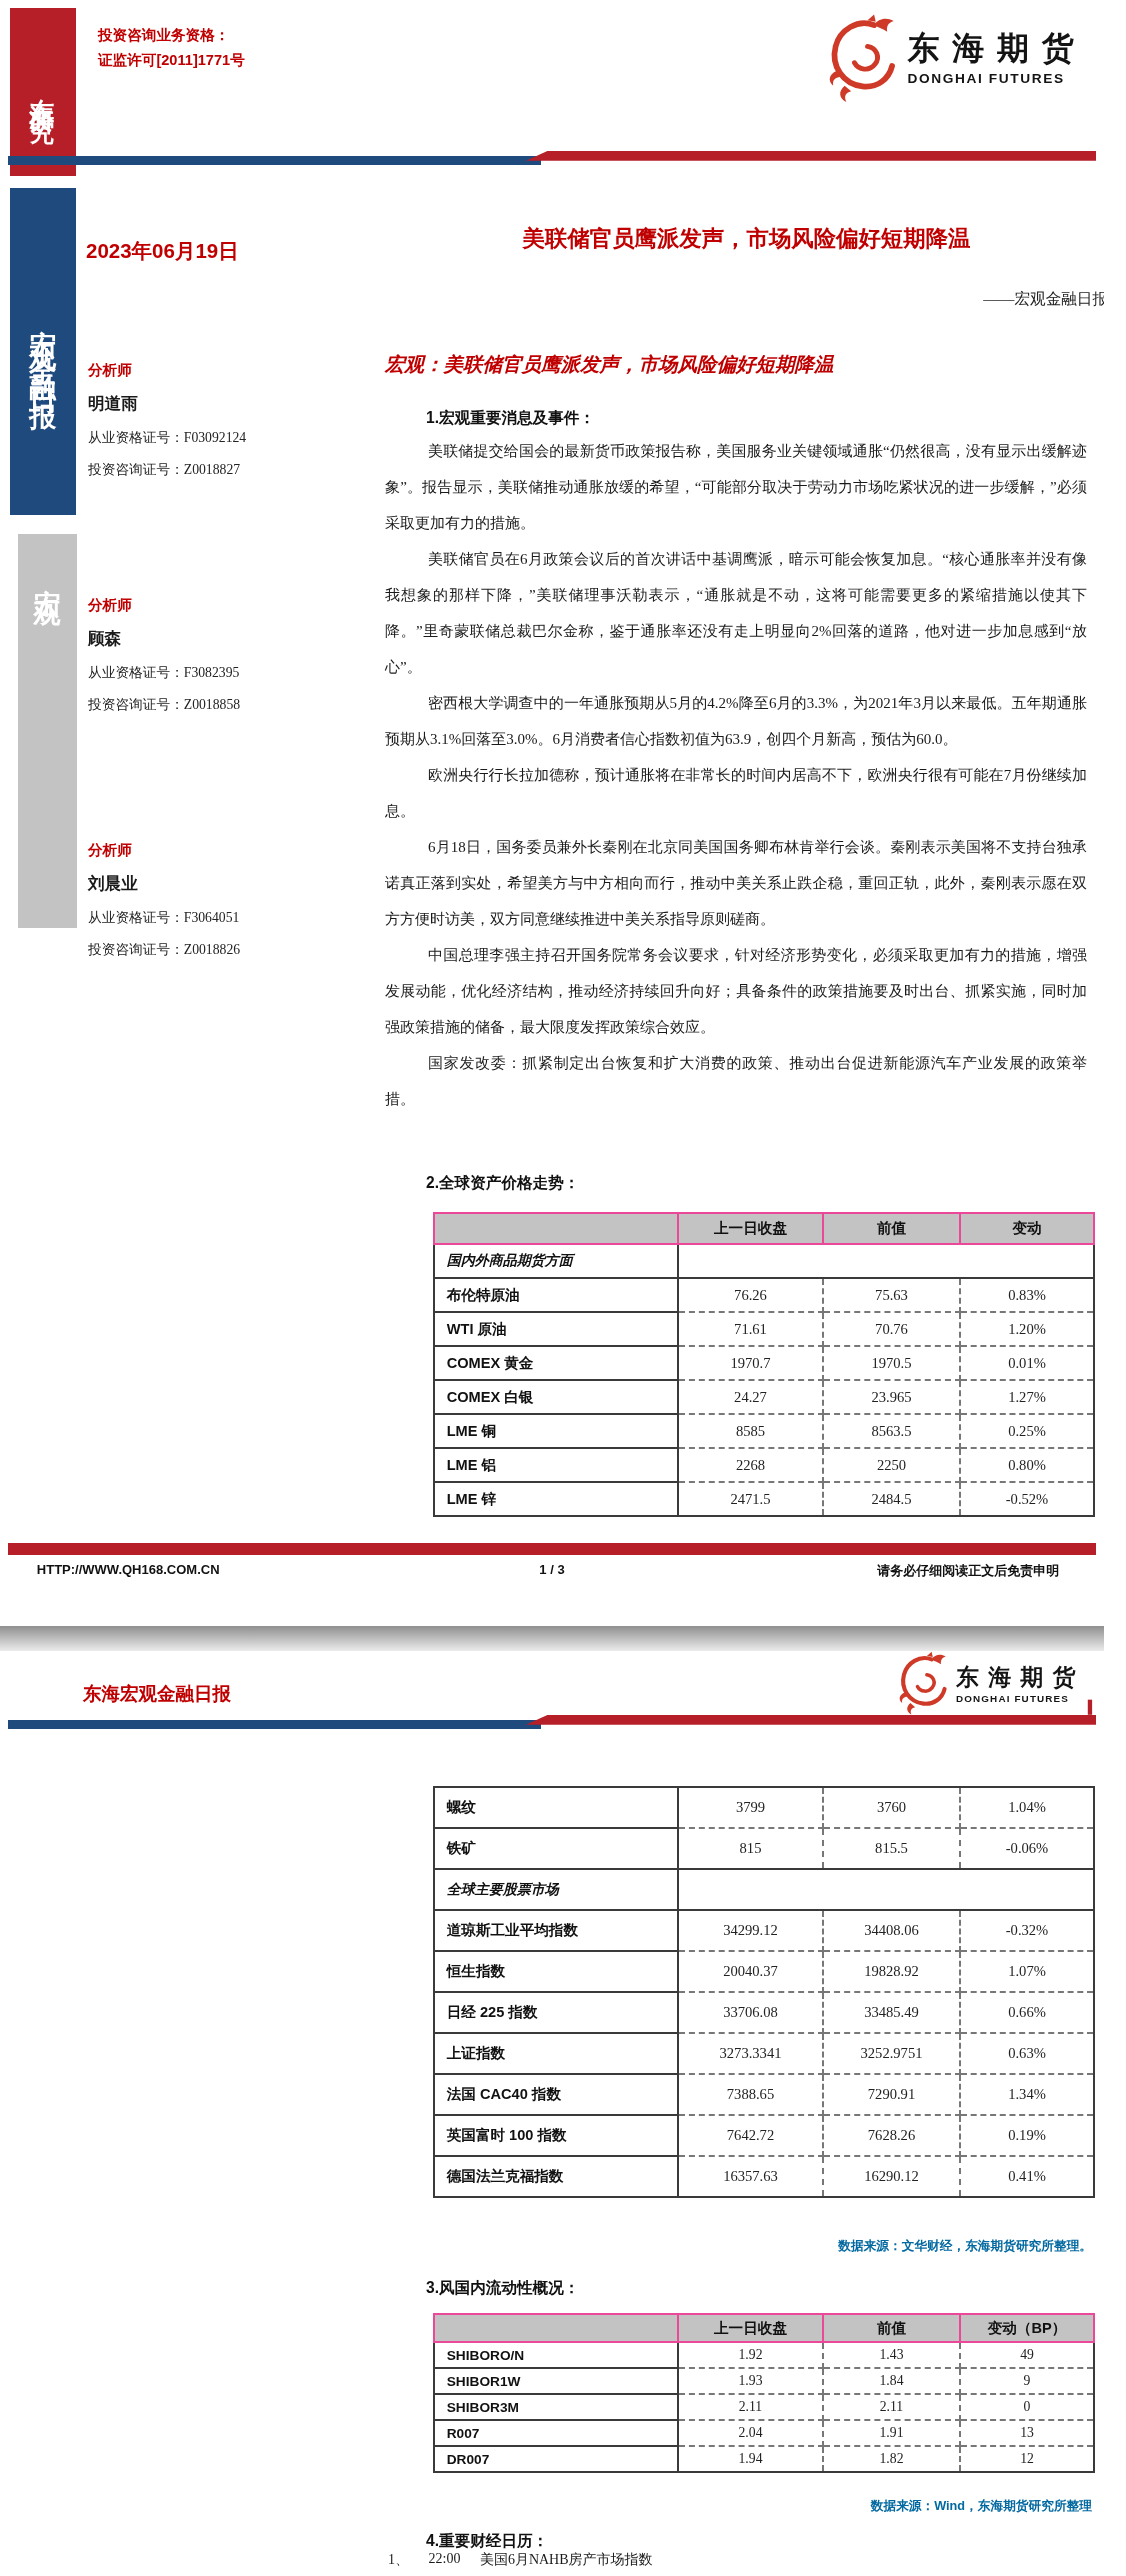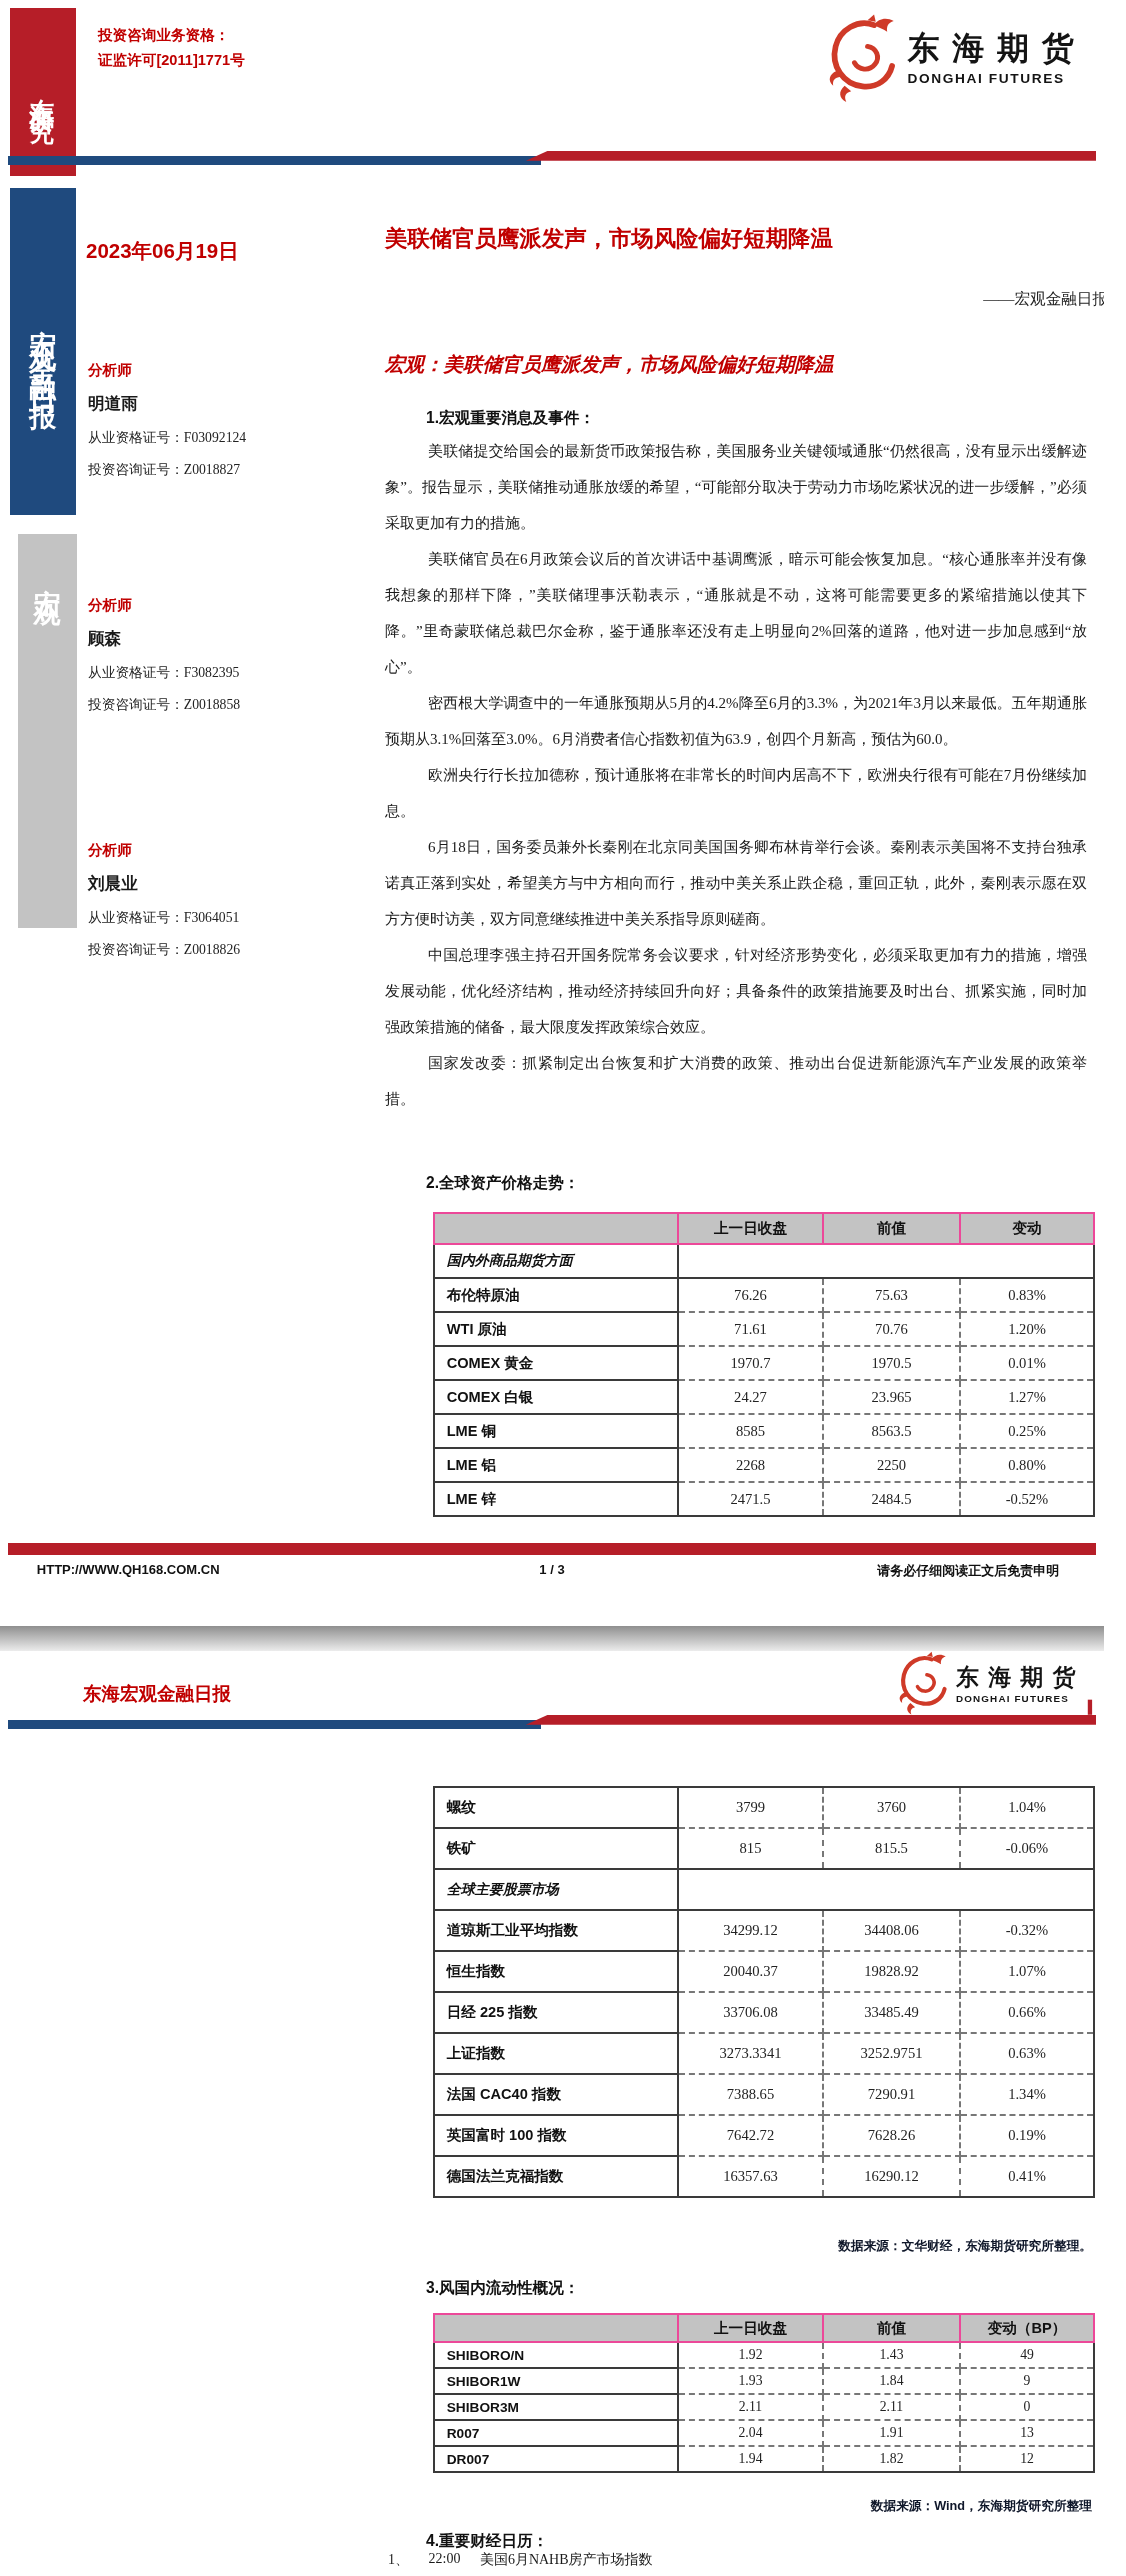--- a/index.html
+++ b/index.html
@@ -30,21 +30,21 @@
 
   
   .divider { position:absolute; left:7.8px; right:7.8px; height:19.5px; }
   .divider .blue { position:absolute; left:0; top:7.8px; width:49%; height:8.8px; background:#1f4a7e; }
   .divider .red  { position:absolute; left:47.6%; right:0; top:2.9px; height:9.8px; background:#b61e28;
                    clip-path:polygon(21.5px 0, 100% 0, 100% 100%, 0 100%); }
   .div-1 { top:148px; } .div-2 { top:1712px; }
 
   .report-date { position:absolute; left:86px; top:237px; color:#c00000; font-weight:bold; font-size:20.5px; }
   .title-col { position:absolute; left:385px; width:723px; }
-  .report-title { top:223px; text-align:left; color:#c00000; font-weight:bold; font-size:22.4px; }
+  .report-title { top:223px; text-align:center; color:#c00000; font-weight:bold; font-size:22.4px; }
   .report-byline { top:289px; text-align:right; font-size:15.6px; color:#222; font-family:"Liberation Serif", serif; }
 
   
   .analyst { position:absolute; left:88px; width:263px; }
   .an-role { color:#c00000; font-weight:bold; font-size:14.6px; margin-bottom:12.7px; }
   .an-name { font-weight:bold; font-size:16.6px; margin-bottom:14.6px; }
   .an-line { font-size:13.7px; color:#222; margin-bottom:13.7px; font-family:"Liberation Serif", serif; }
 
   
   .macro-heading { position:absolute; left:385px; top:351px; color:#c00000; font-weight:bold; font-size:19.5px;font-style:italic; }
@@ -62,21 +62,21 @@
   td.c-group { font-style:italic; font-size:14px; }
   td.c-span  { border:2px solid #3a3a3a; }
   td.c-val   { border:2px dashed #777; text-align:center; font-family:"Liberation Serif", serif;
                font-size:14.6px; color:#222; }
   .t-asset1 { top:1212px; } .t-asset1 th { height:31px; } .t-asset1 td { height:34px; }
   .t-asset2 { top:1786px; } .t-asset2 td { height:41px; }
   .t-liq    { top:2313px; } .t-liq th { height:28px; } .t-liq td { height:26px; }
   .t-liq td.c-label { font-size:13.7px; } .t-liq td.c-val { font-size:13.7px; }
 
   .source-line { position:absolute; left:433px; width:659px; text-align:right;
-                 font-weight:bold; font-size:12.7px; color:#0f172a; }
+                 font-weight:bold; font-size:12.7px; color:#0369a1; }
 
   
   .footer-bar { position:absolute; left:7.8px; right:7.8px; top:1543px; height:11.7px; background:#b61e28; }
   .footer-row { position:absolute; left:7.8px; right:7.8px; top:1562px; height:21.5px; font-weight:bold; font-size:13px; color:#111; }
   .footer-url { position:absolute; left:29px; }
   .footer-page { position:absolute; left:0; right:0; text-align:center; }
   .footer-disclaimer { position:absolute; right:37px;margin-left:20px; }
 
   
   .page-sep { position:absolute; left:0; right:0; top:1626px; height:25px;

